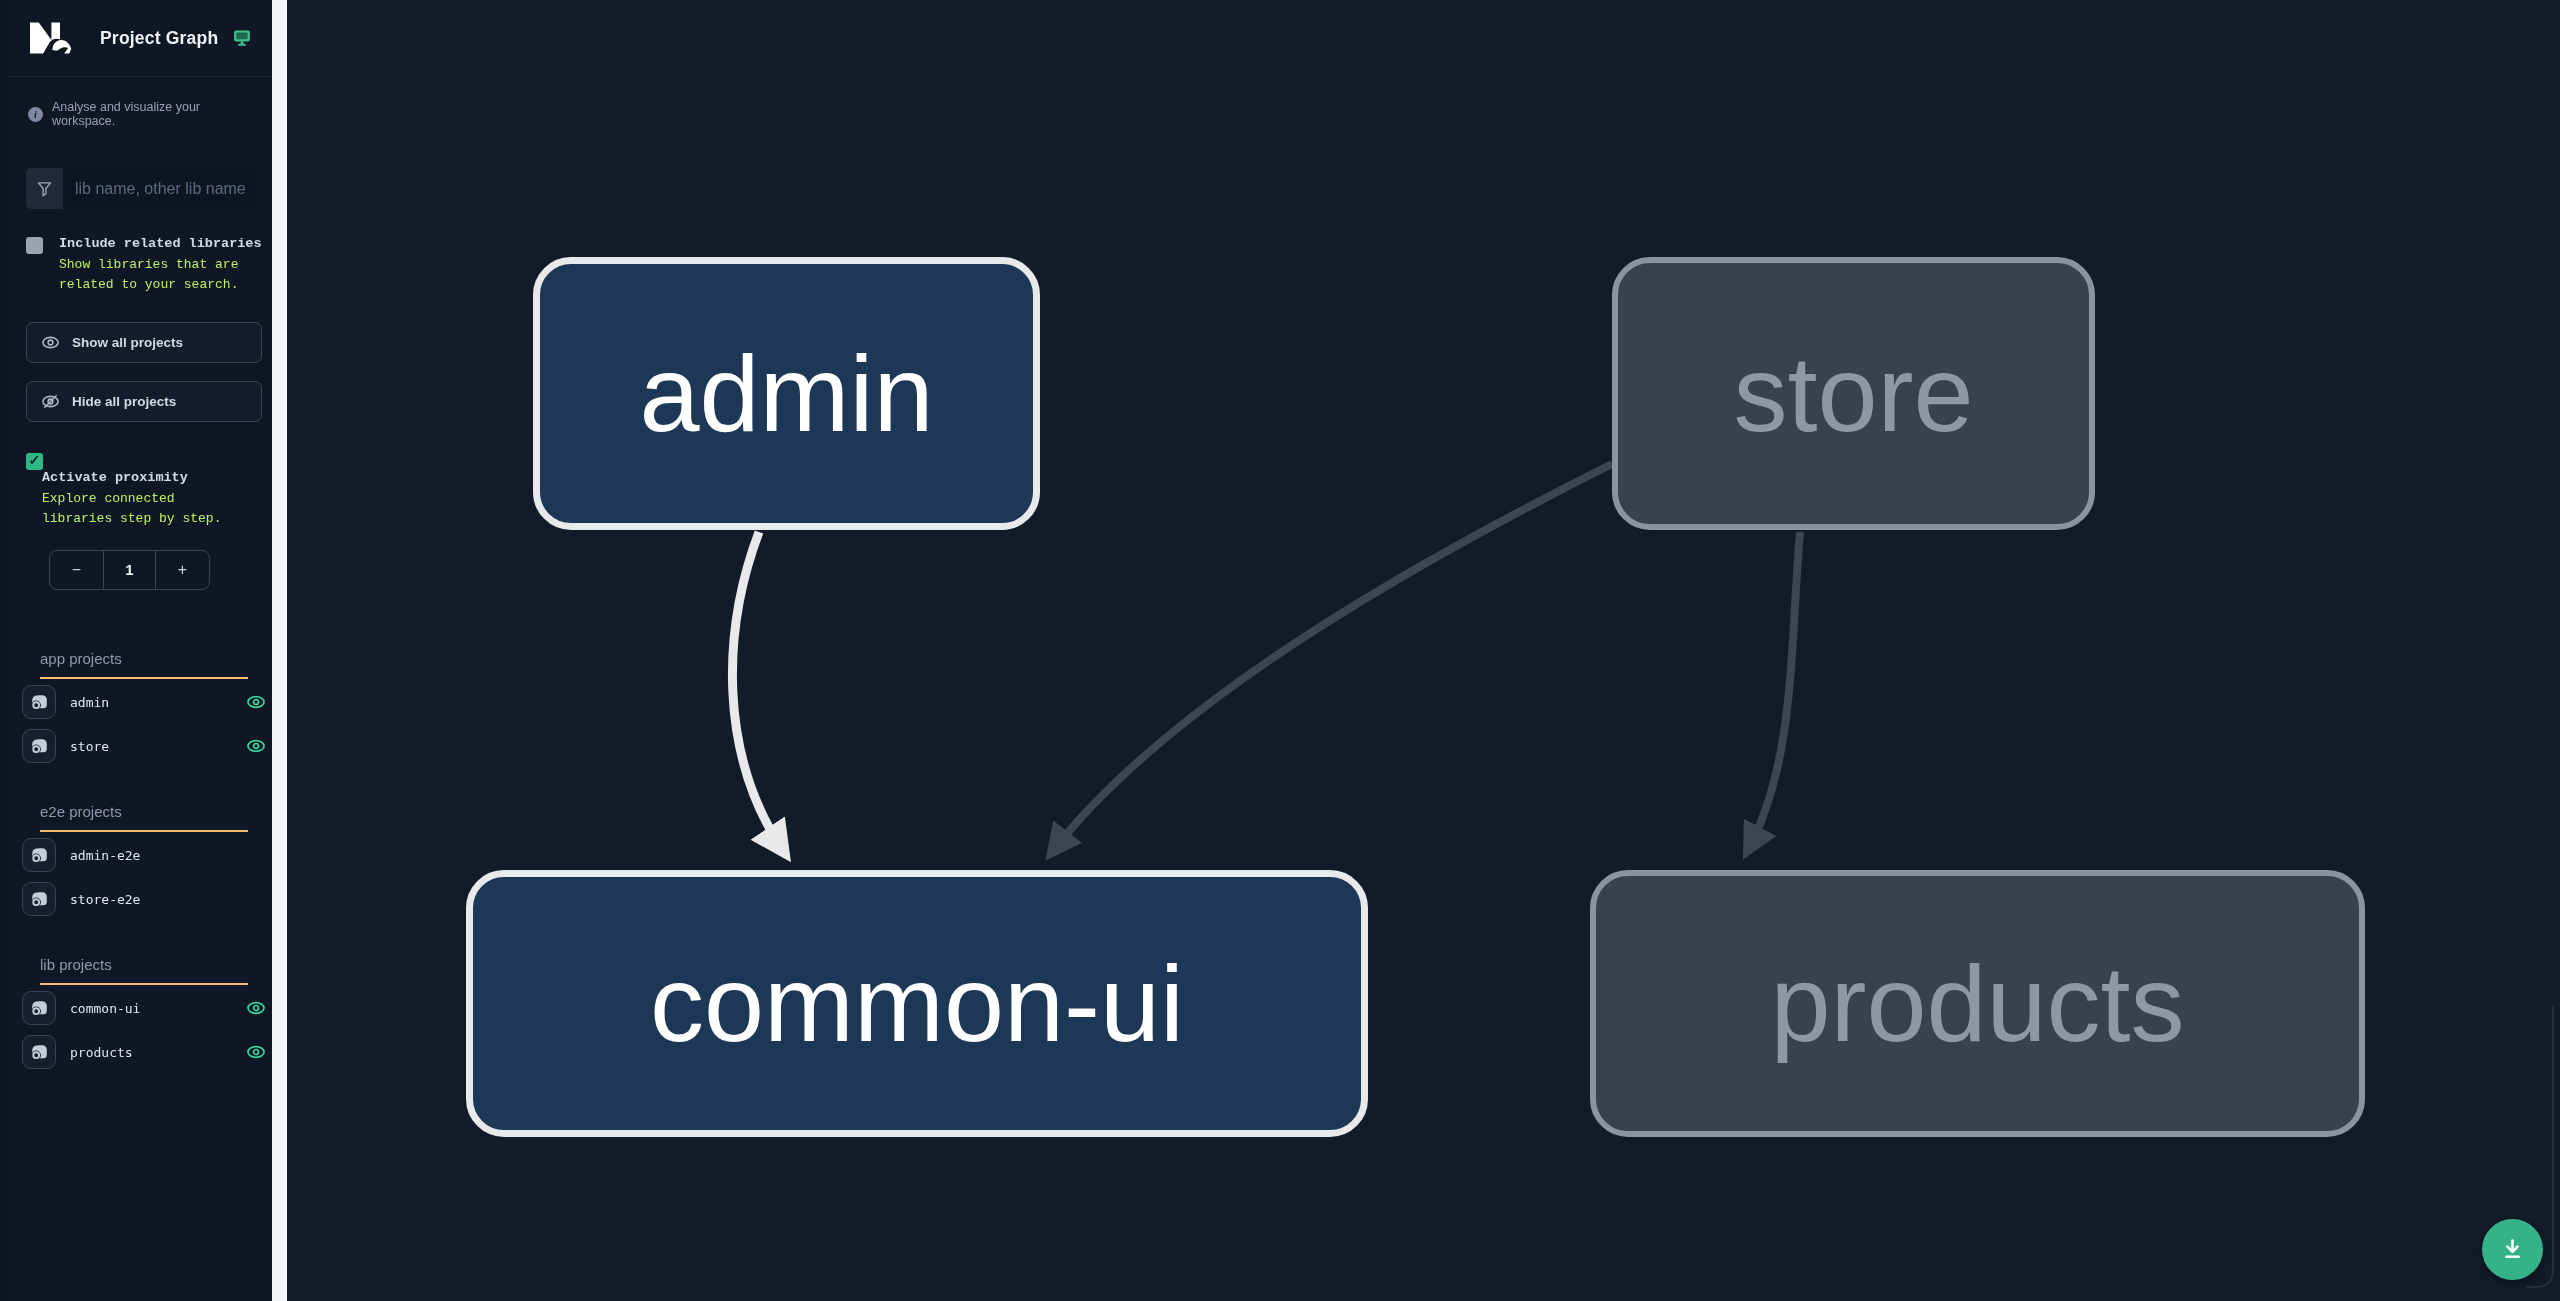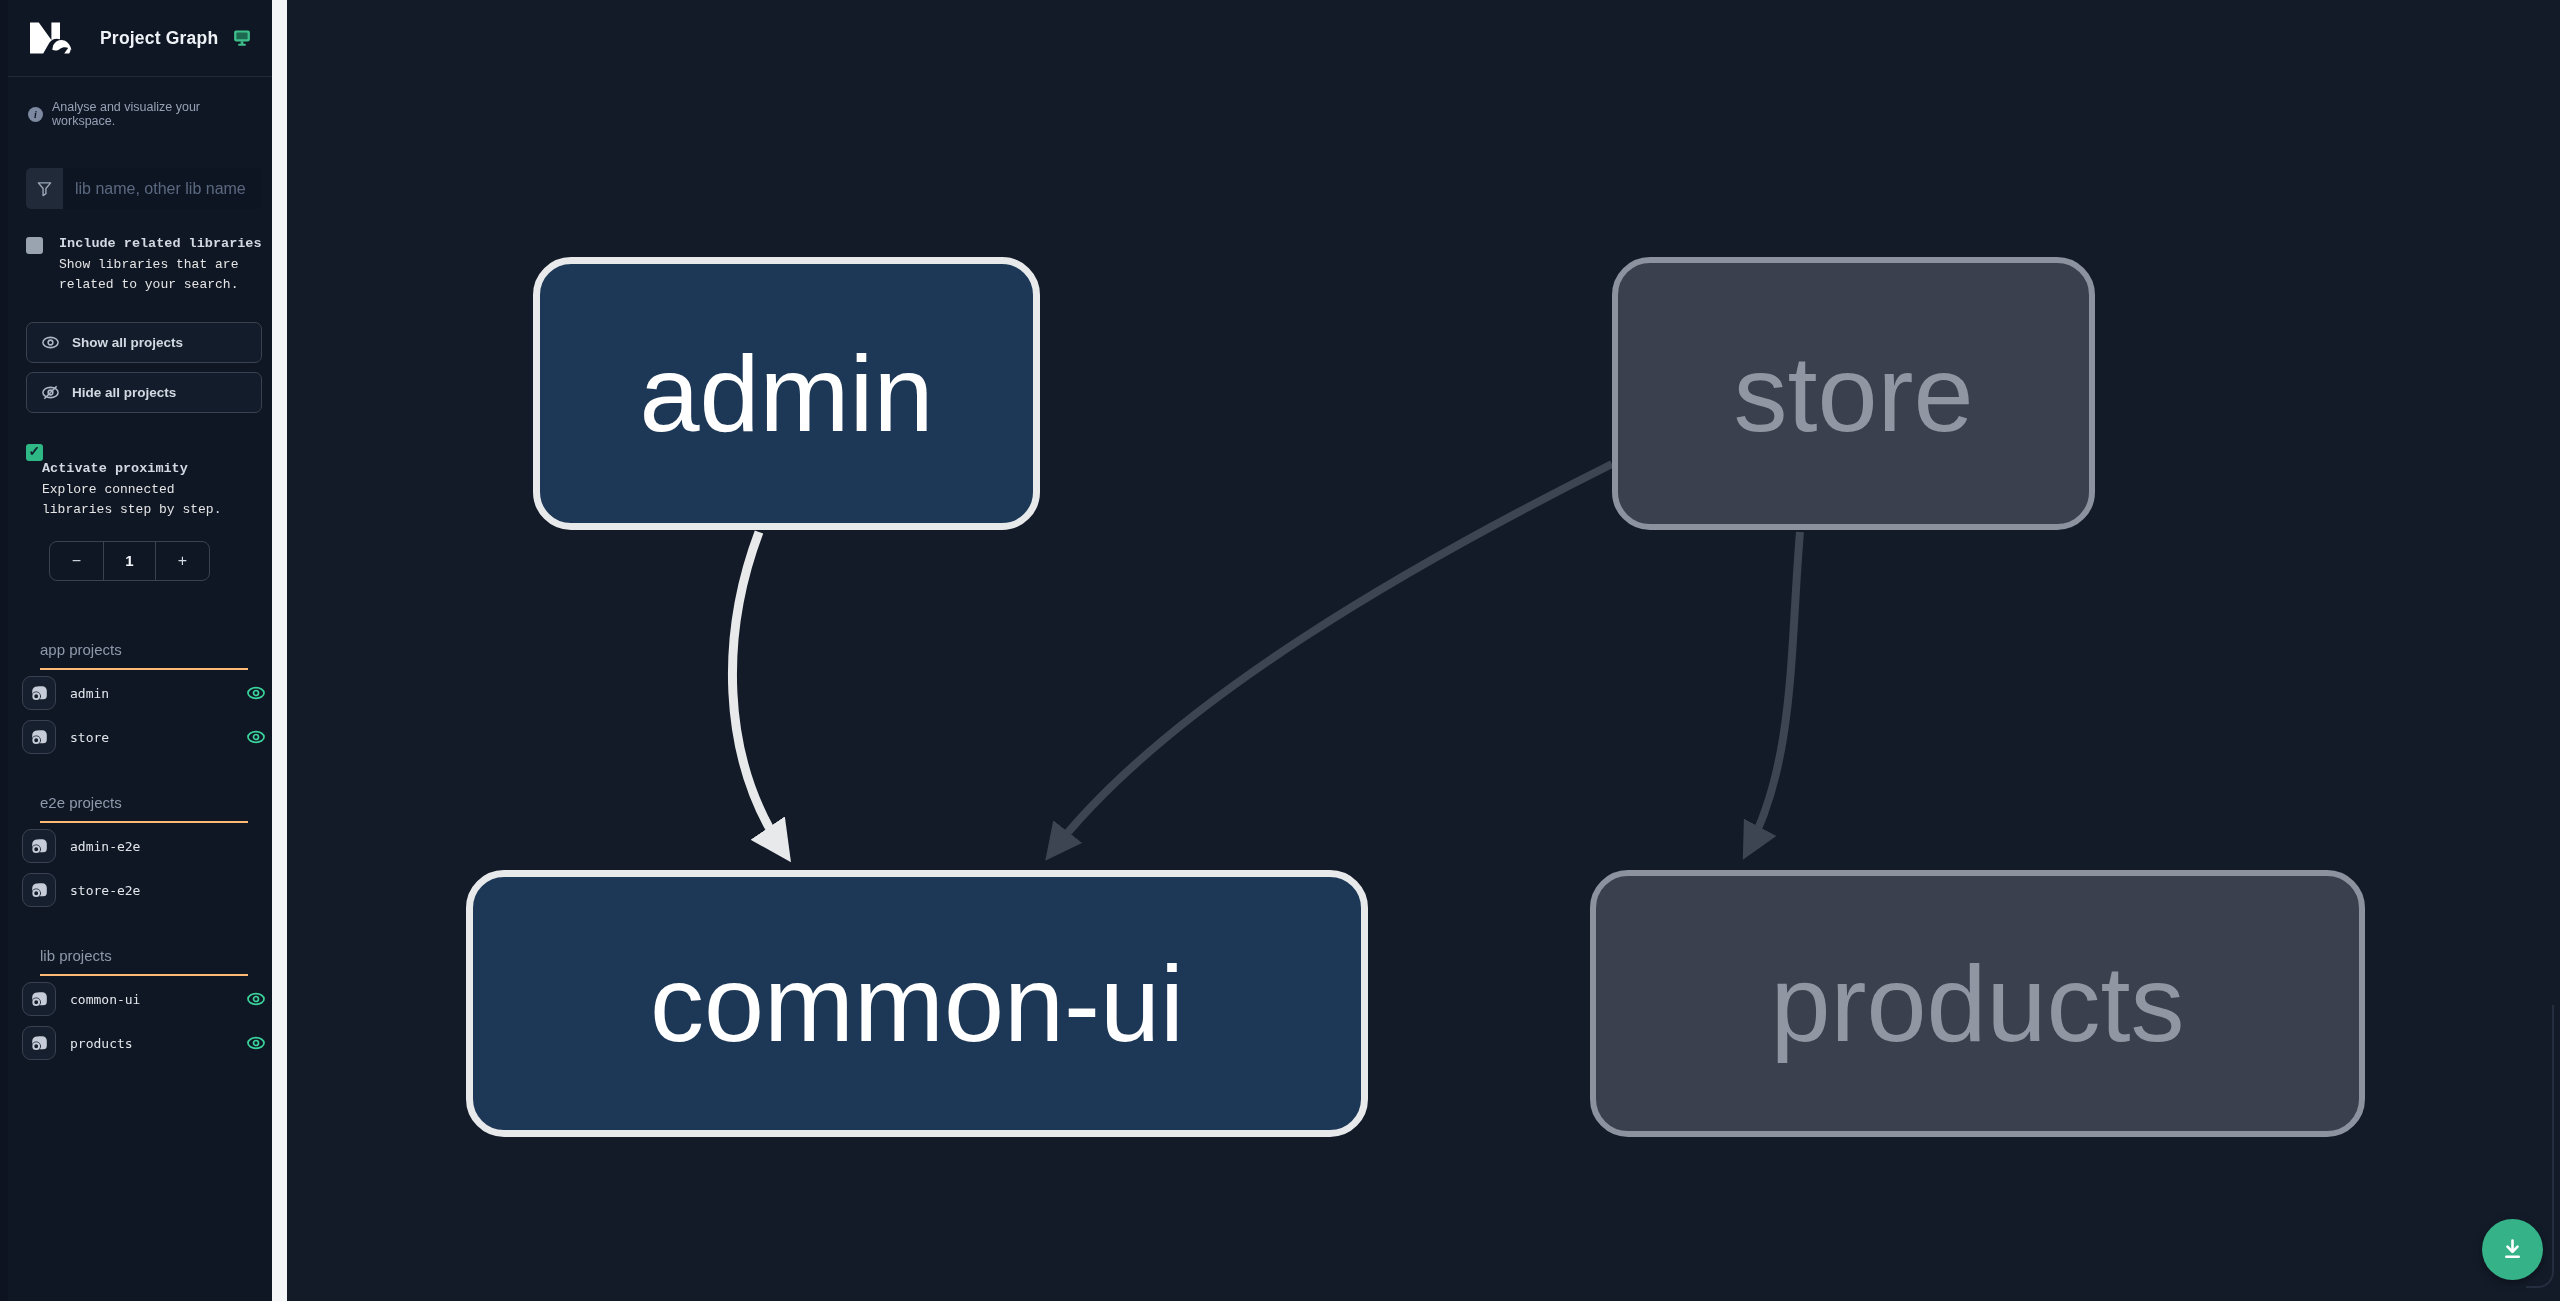--- a/index.html
+++ b/index.html
@@ -34,21 +34,21 @@
 
   
   .cb-row{display:flex;align-items:flex-start;margin:0 18px;}
   .cb{width:17px;height:17px;border-radius:3px;flex:none;margin-top:1px;}
   .cb-gray{background:#9aa3b0;}
   .cb-white{background:#ffffff;}
   .cb-checked{background:#2eb885;position:relative;}
   .cb-checked::after{content:"✓";position:absolute;left:2.5px;top:-1px;color:#12202e;font-size:14px;font-weight:700;}
   .cb-text{margin-left:16px;width:206px;font-family:Liberation Mono, monospace;}
   .cb-label{font-size:13.5px;font-weight:700;color:#d2d9e2;}
-  .cb-desc{margin-top:4px;font-size:13px;line-height:1.55;color:#e5e5e5;}
+  .cb-desc{margin-top:4px;font-size:13px;line-height:1.55;color:#bef264;}
 
   
   .side-btn{display:flex;align-items:center;gap:12px;height:41px;margin:0 18px;width:236px;box-sizing:border-box;
     border:1px solid #3a4150;border-radius:7px;background:#131c2a;color:#d2d9e2;
     font-size:13.5px;font-weight:700;padding:0 14px;cursor:pointer;font-family:"Liberation Sans",sans-serif;}
   .btn-ico{width:19px;height:19px;color:#aeb8c6;flex:none;}
 
   
   .stepper{display:flex;width:161px;height:40px;margin:20px 0 0 41px;box-sizing:border-box;
     border:1px solid #3a4150;border-radius:8px;overflow:hidden;}
@@ -134,21 +134,21 @@
   </div>
 
   <button class="side-btn" style="margin-top:27px;">
     <svg class="btn-ico" viewBox="0 0 20 20" fill="none" stroke="currentColor" stroke-width="1.6">
       <ellipse cx="10" cy="10" rx="8" ry="5.4"></ellipse>
         <circle cx="10" cy="10" r="2.5"></circle>
     </svg>
     <span>Show all projects</span>
   </button>
 
-  <button class="side-btn" style="margin-top:9px;gap:12px;">
+  <button class="side-btn" style="margin-top:18px;gap:12px;">
     <svg class="btn-ico" viewBox="0 0 20 20" fill="none" stroke="currentColor" stroke-width="1.6">
       <ellipse cx="10" cy="10" rx="8" ry="5.4"></ellipse>
         <circle cx="10" cy="10" r="2.5"></circle>
         <path d="M3.5 16.5 L16.5 3.5"></path>
     </svg>
     <span>Hide all projects</span>
   </button>
 
 
   <div class="cb-row" style="margin-top:30px;flex-direction:column;">

